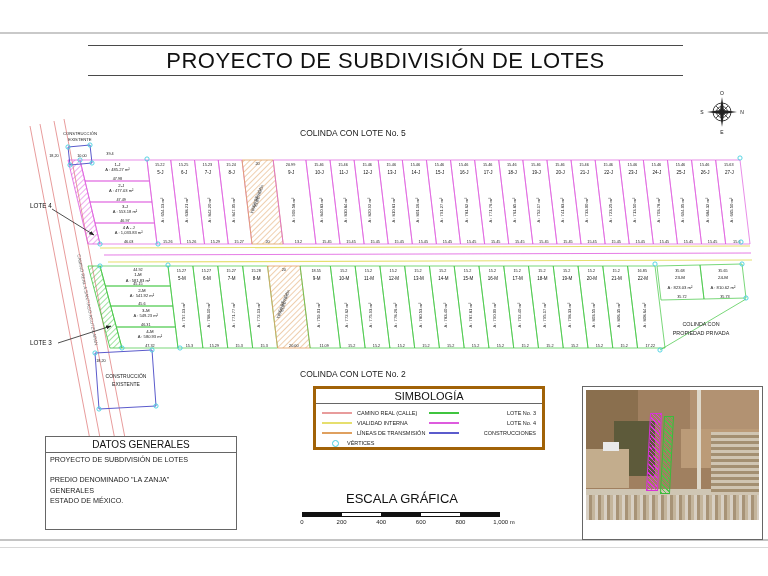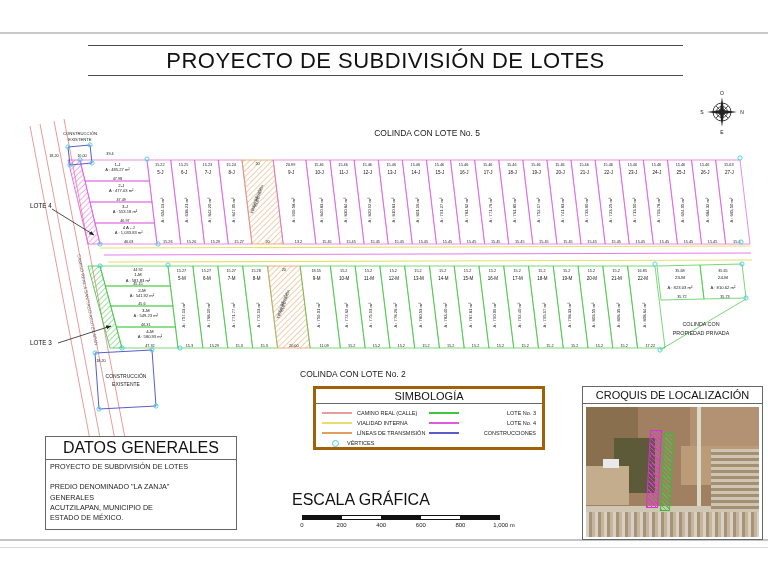--- a/index.html
+++ b/index.html
@@ -10,39 +10,39 @@
   .rule.t1{top:24px;height:2px;background:#c9c9c9}
   .rule.b1{top:531px;height:2px;background:#c4c4c4}
   .rule.b2{top:539px;height:1px;background:#d8d8d8}
   .title-band{position:absolute;left:88px;top:37px;width:595px;height:31px;
     border-top:1.5px solid #4a4a4a;border-bottom:1.5px solid #4a4a4a;
     display:flex;align-items:center;justify-content:center}
   .title{font-size:22px;color:#111;letter-spacing:.5px;white-space:nowrap}
   svg.plan{position:absolute;left:0;top:0}
   svg text{font-family:"Liberation Sans","DejaVu Sans",sans-serif}
   .colinda{position:absolute;font-size:8.5px;color:#1a1a1a;white-space:nowrap}
-  .colinda.top{left:300px;top:120px;width:180px;text-align:right}
+  .colinda.top{left:300px;top:120px;width:180px;text-align:left}
   .colinda.bottom{left:300px;top:361px;width:180px;text-align:left}
   
   .datos{position:absolute;left:45px;top:428px;width:192px;height:94px;border:1px solid #666;background:#fff}
-  .datos .hd{font-size:16px;color:#111;text-align:center;padding:2px 0;border-bottom:1px solid #666}
+  .datos .hd{font-size:10px;color:#111;text-align:center;padding:2px 0;border-bottom:1px solid #666}
   .datos .bd{padding:2px 4px}
   .datos .bd p{font-size:7.2px;line-height:10.2px;color:#222;min-height:10.2px;white-space:nowrap}
   
   .simb{position:absolute;left:313px;top:378px;width:232px;height:64px;border:3px solid #a16207;background:#fff}
   .simb .hd{font-size:11px;color:#111;text-align:center;padding:1px 0;border-bottom:1px solid #666}
   .leg-cols{display:flex;padding:4px 6px 0 6px}
   .leg-col{flex:1;display:flex;flex-direction:column}
   .leg-item{display:flex;align-items:center;height:10px;font-size:5.5px;color:#222;white-space:nowrap}
   .leg-item .sw{width:30px;height:2px;margin-right:5px;flex:none}
   .leg-item .sw.swc{width:7px;height:7px;border-radius:50%;background:transparent;border:1.5px solid #49cfe0;margin-left:10px;margin-right:8px}
   .leg-col.right .lab{flex:1;text-align:right}
   
   .escala{position:absolute;left:292px;top:483px;width:220px}
-  .escala .hd{font-size:16px;color:#111;text-align:left;margin-bottom:6px}
+  .escala .hd{font-size:13px;color:#111;text-align:center;margin-bottom:6px}
   .bar{position:relative;left:10px;width:198px;height:5px;border:1px solid #111;display:flex}
   .bar div{flex:1}
   .bar div:nth-child(odd){background:#111}
   .bar div:nth-child(even){background:#fff}
   .ticks{position:relative;left:10px;width:198px;height:10px}
   .ticks span{position:absolute;top:2px;font-size:6px;color:#222;transform:translateX(-50%);white-space:nowrap}
   
   .croquis{position:absolute;left:582px;top:378px;width:181px;height:154px;border:1px solid #666;background:#fff}
   .croquis .hd{font-size:11px;color:#111;text-align:center;padding:2px 0;border-bottom:1px solid #666}
   .map{position:relative;margin:3px;height:130px;background:#a08060;overflow:hidden}
@@ -423,21 +423,20 @@
       <text x="702" y="106" font-size="5" fill="#111" text-anchor="middle">S</text>
     </svg>
 
   <div class="datos">
     <div class="hd">DATOS GENERALES</div>
     <div class="bd">
       <p>PROYECTO DE SUBDIVISIÓN DE LOTES</p>
       <p></p>
       <p>PREDIO DENOMINADO "LA ZANJA"</p>
       <p>GENERALES</p>
-      <p>ACUTZILAPAN, MUNICIPIO DE</p>
       <p>ESTADO DE MÉXICO.</p>
     </div>
   </div>
 
   <div class="simb">
     <div class="hd">SIMBOLOGÍA</div>
     <div class="leg-cols">
       <div class="leg-col" id="leg-l">
           <div class="leg-item">
             <span class="sw" style="background: rgb(232, 156, 156);"></span>
@@ -486,21 +485,20 @@
       <span style="left:0">0</span>
       <span style="left:39.6px">200</span>
       <span style="left:79.2px">400</span>
       <span style="left:118.8px">600</span>
       <span style="left:158.4px">800</span>
       <span style="left:202px">1,000 m</span>
     </div>
   </div>
 
   <div class="croquis">
-    <div class="hd">CROQUIS DE LOCALIZACIÓN</div>
     <div class="map">
       <div class="p1"></div>
       <div class="p2"></div>
       <div class="p3"></div>
       <div class="p4"></div>
       <div class="p5"></div>
       <div class="p6"></div>
       <div class="roadv"></div>
       <div class="roadh"></div>
       <div class="urban1"></div>

